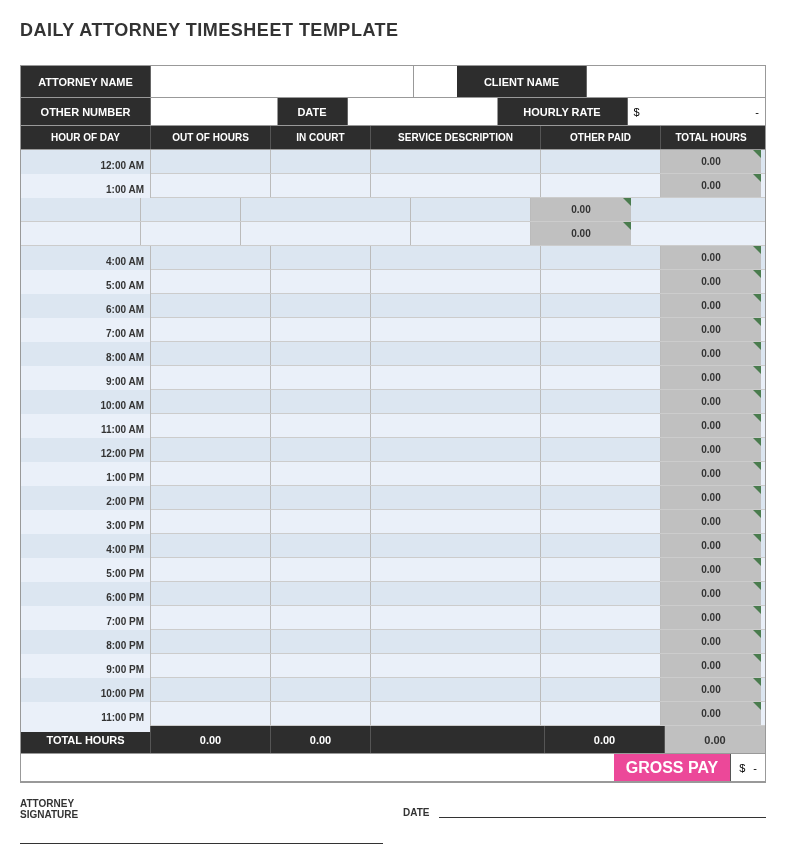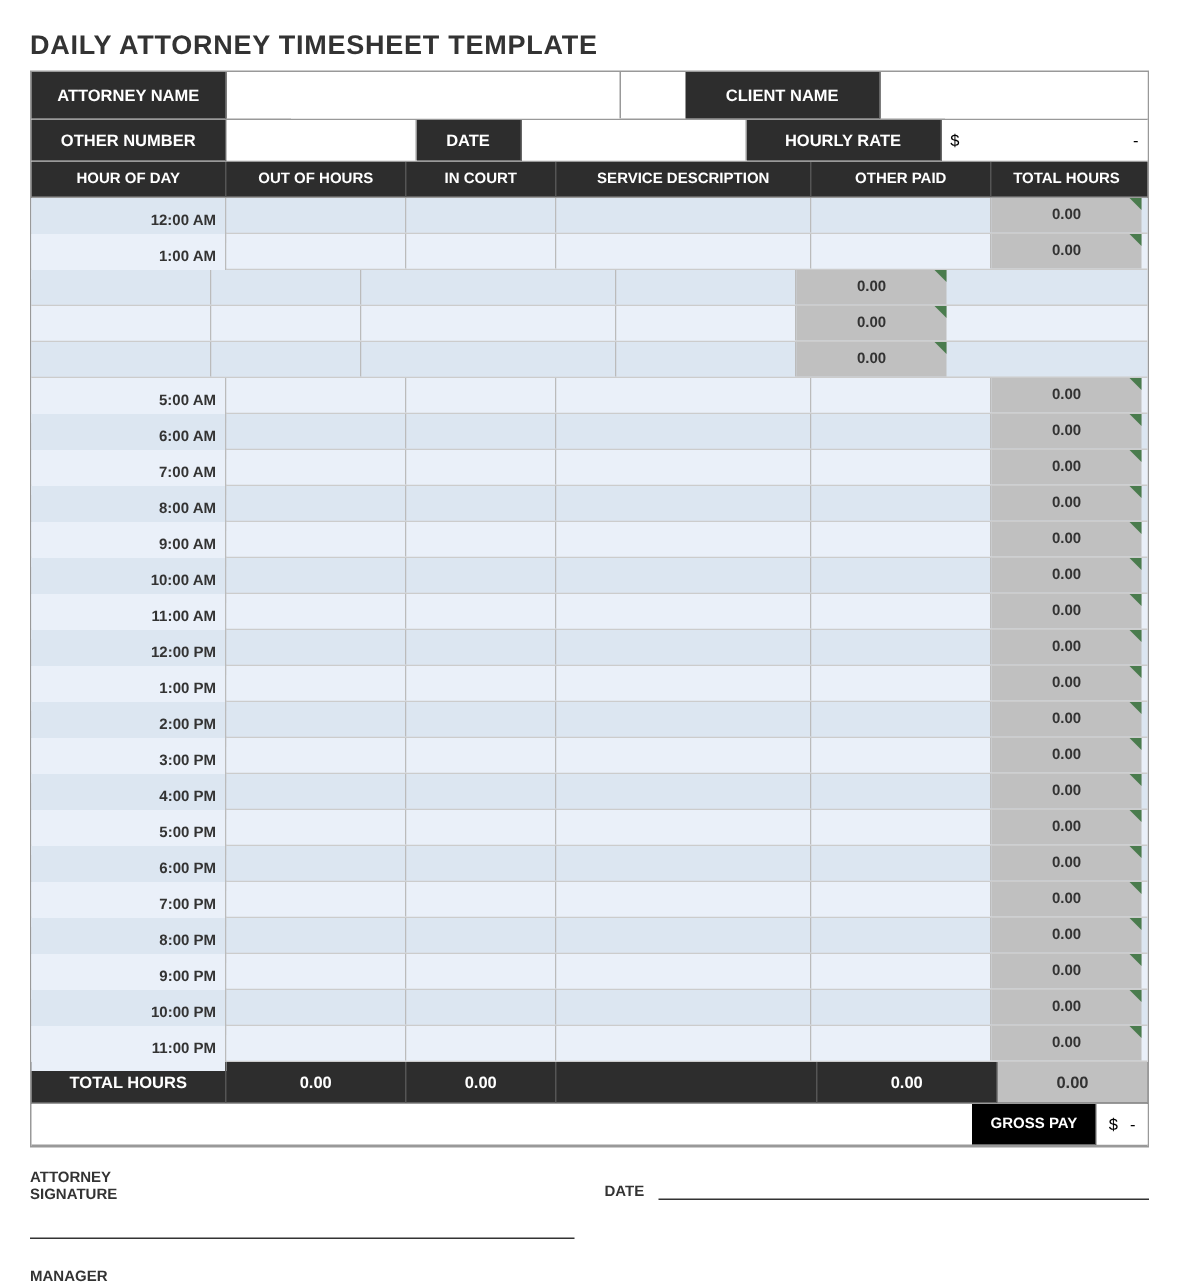--- a/index.html
+++ b/index.html
@@ -6,21 +6,21 @@
     body {
       font-family: Arial, sans-serif;
       background: #fff;
       padding: 20px;
       width: 786px;
     }
     .page-title {
       font-size: 18px;
       font-weight: bold;
       color: #333;
-      margin-bottom: 6px;
+      margin-bottom: 24px;
       letter-spacing: 0.5px;
     }
     .timesheet-container {
       border: 1px solid #999;
       width: 100%;
     }
 
     
     .info-row-1 {
       display: flex;
@@ -162,23 +162,23 @@
     }
 
     
     .gross-pay-row {
       display: flex;
       justify-content: flex-end;
       border-bottom: 1px solid #999;
       height: 28px;
     }
     .gross-pay-label {
-      background-color: #000000;
+      background-color: #ec4899;
       color: #fff;
-      font-size: 10px;
+      font-size: 16px;
       font-weight: bold;
       display: flex;
       align-items: center;
       justify-content: center;
       padding: 4px 12px;
       border-right: 1px solid #555;
     }
     .gross-pay-value {
       background-color: #fff;
       font-size: 11px;
@@ -312,20 +312,21 @@
         <div class="total-cell w-total">0.00<div class="corner-mark"></div></div>
       </div>
       <div class="data-row">
         <div class="entry-cell w-out"></div>
         <div class="entry-cell w-in"></div>
         <div class="entry-cell w-service"></div>
         <div class="entry-cell w-other"></div>
         <div class="total-cell w-total">0.00<div class="corner-mark"></div></div>
       </div>
       <div class="data-row">
+        <div class="time-cell w-hour">4:00 AM</div>
         <div class="entry-cell w-out"></div>
         <div class="entry-cell w-in"></div>
         <div class="entry-cell w-service"></div>
         <div class="entry-cell w-other"></div>
         <div class="total-cell w-total">0.00<div class="corner-mark"></div></div>
       </div>
       <div class="data-row">
         <div class="time-cell w-hour">5:00 AM</div>
         <div class="entry-cell w-out"></div>
         <div class="entry-cell w-in"></div>

